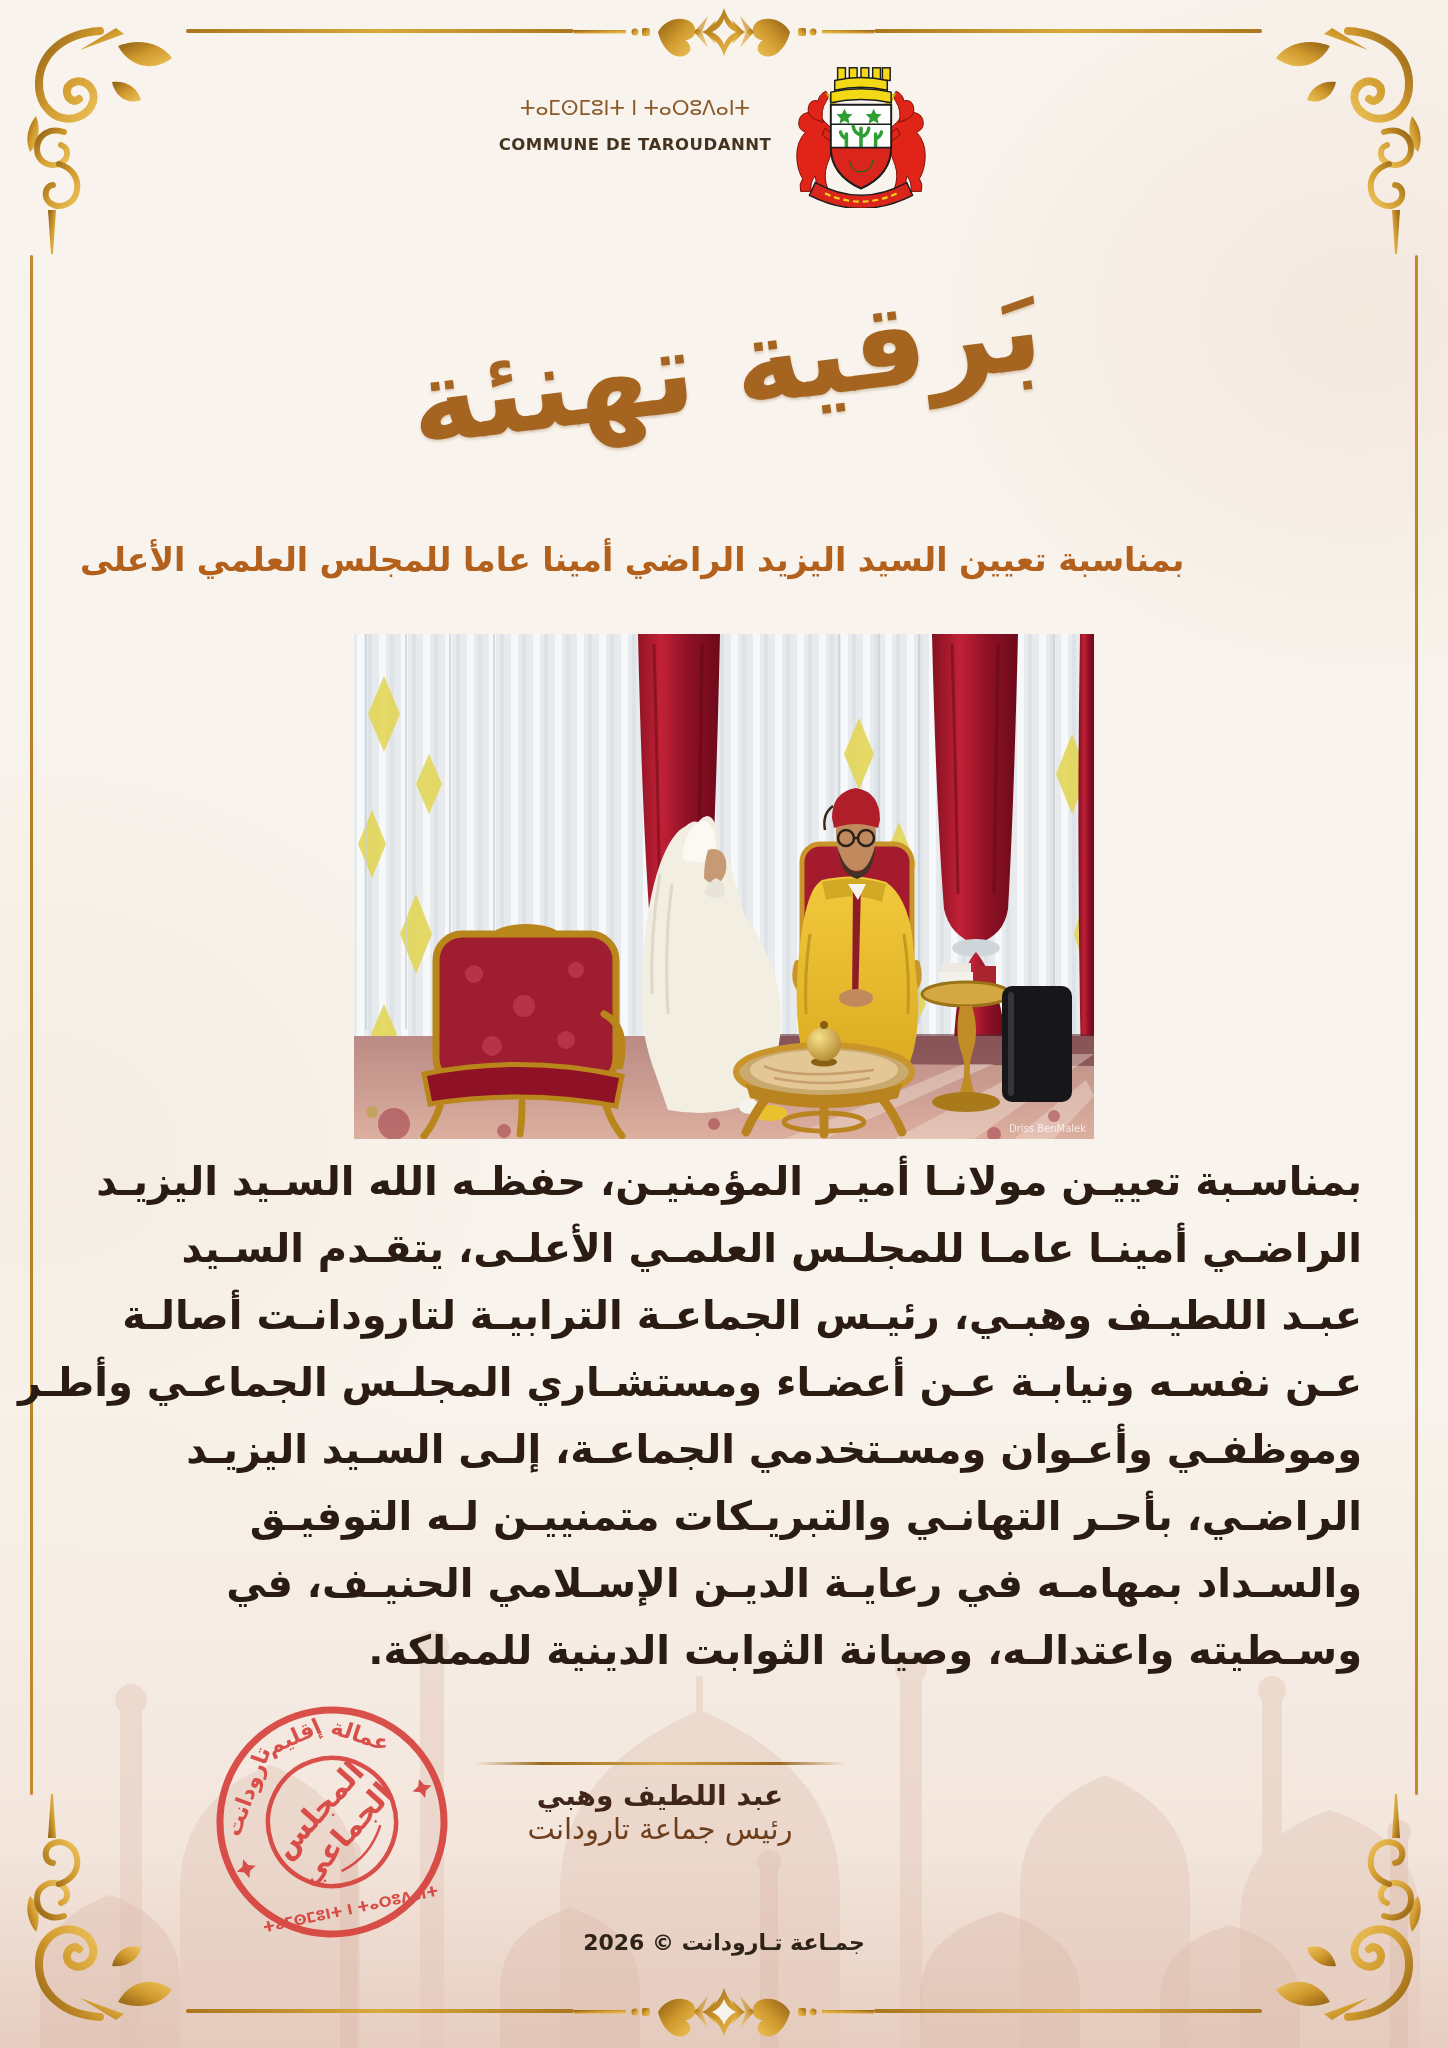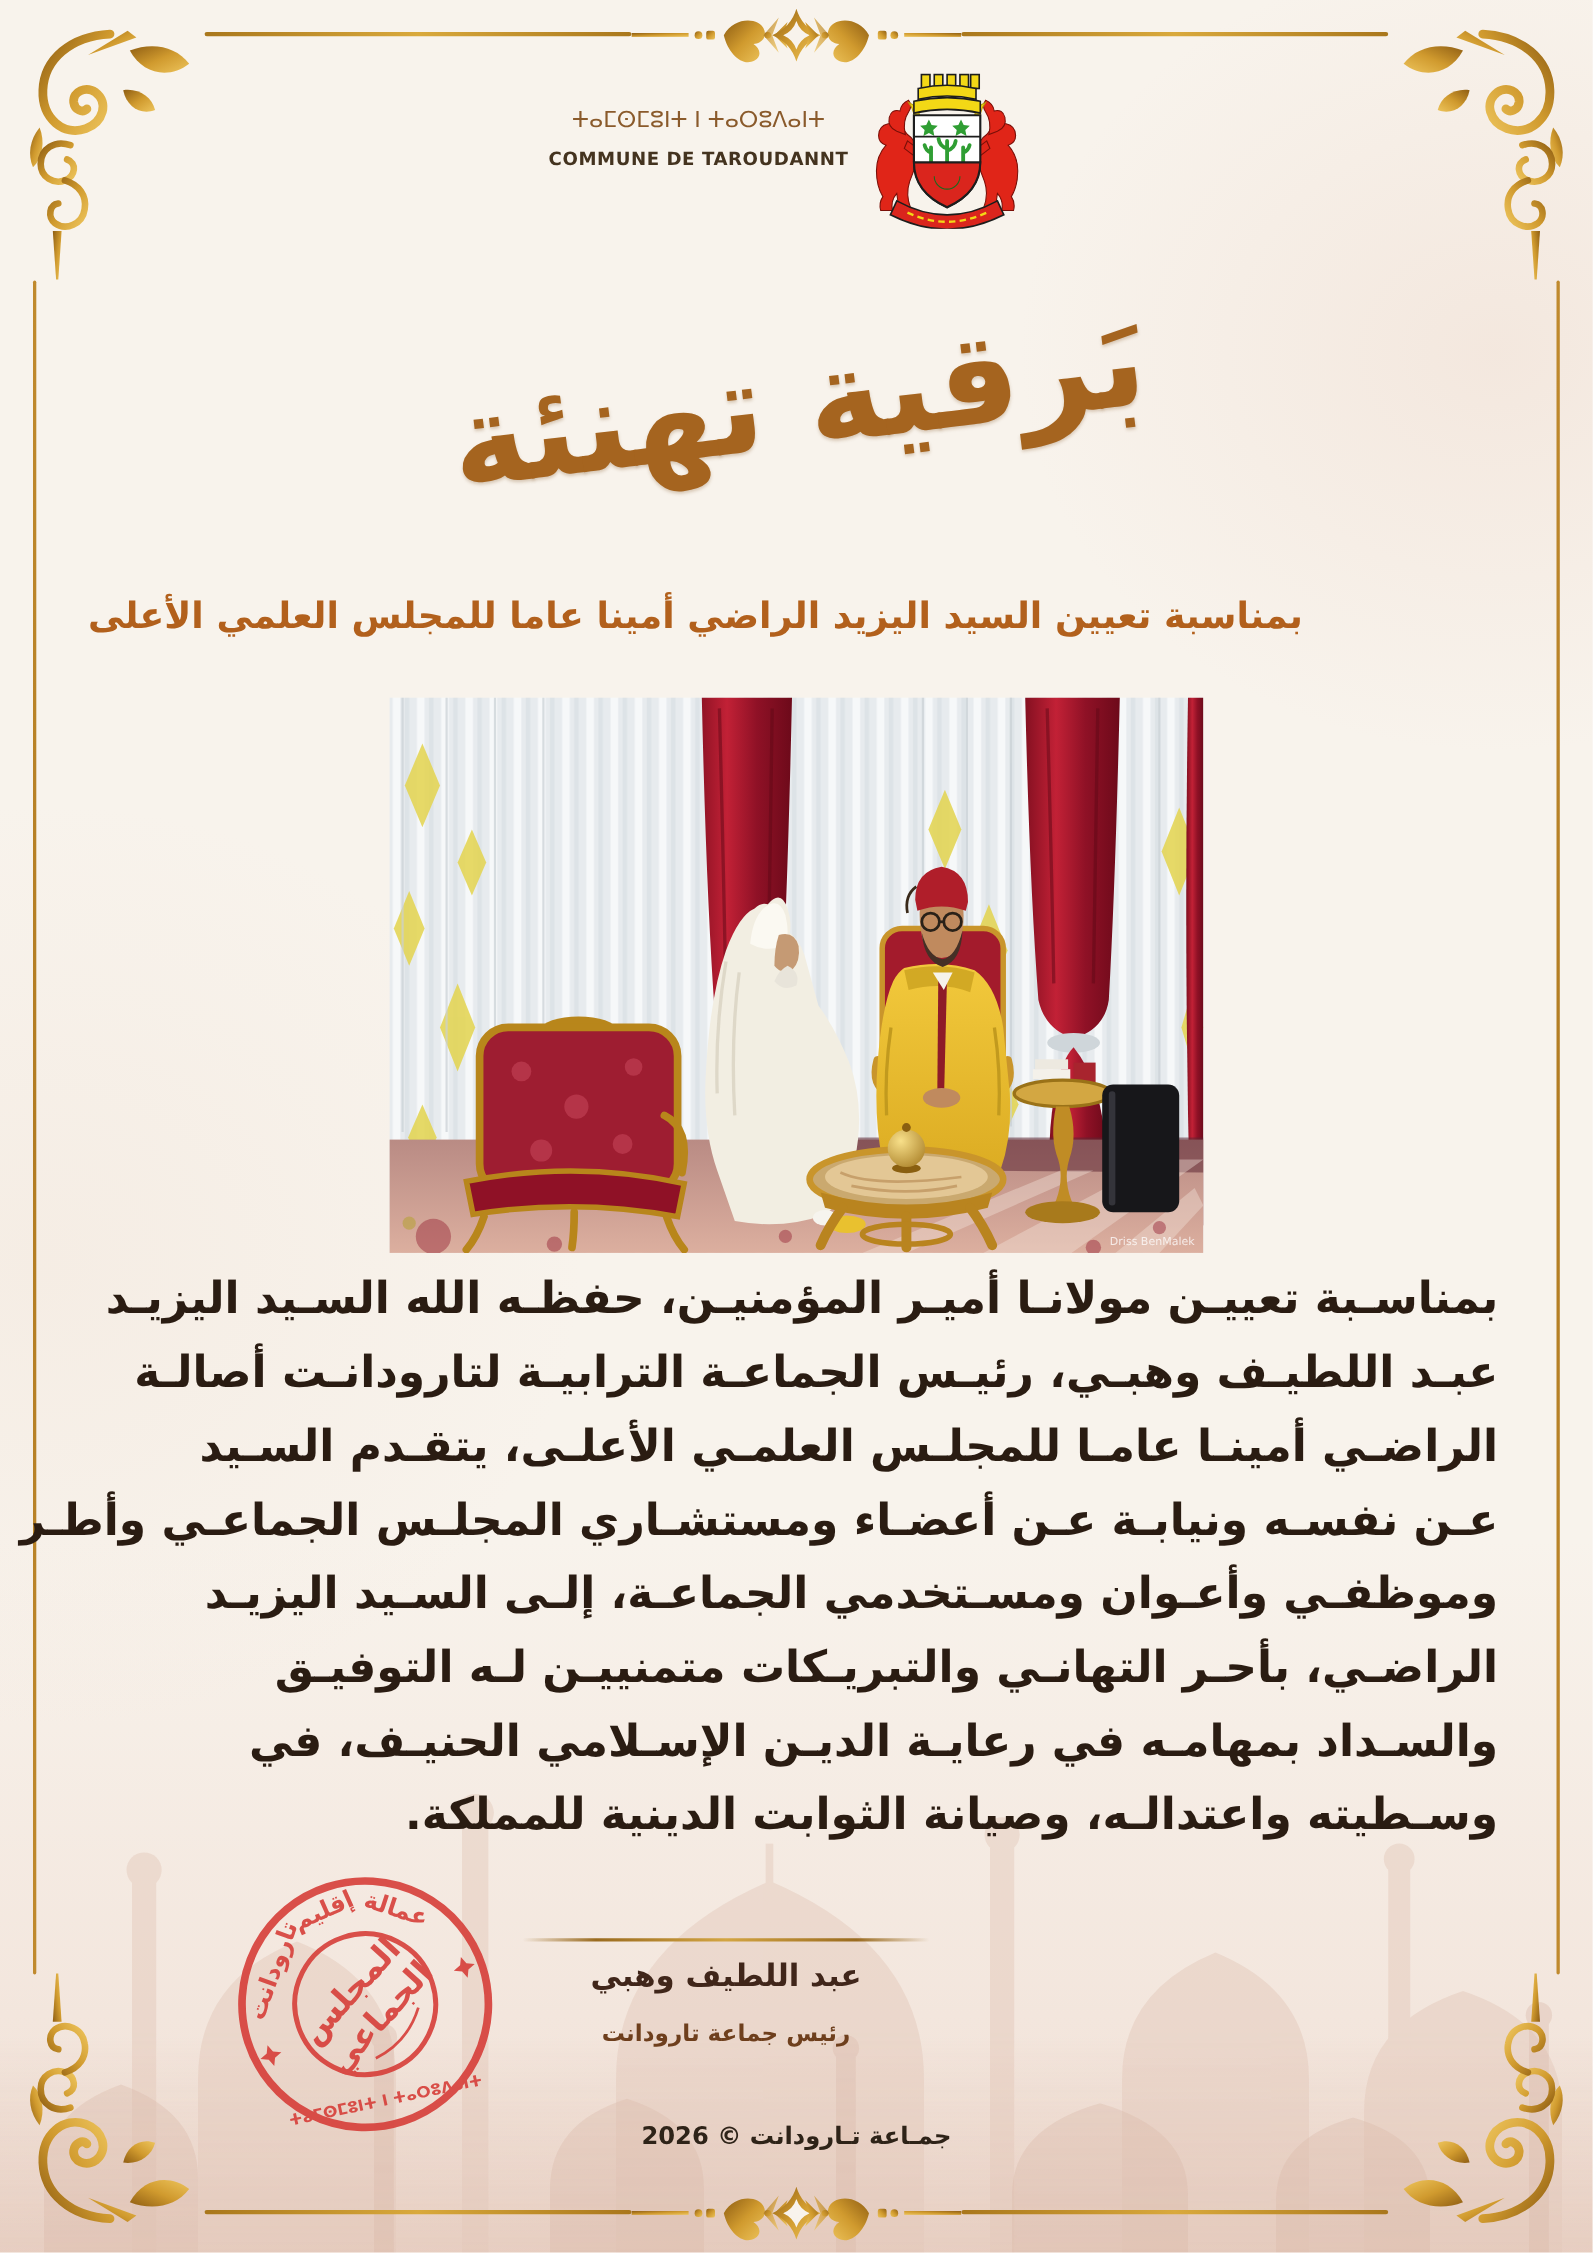--- a/index.html
+++ b/index.html
@@ -22,21 +22,21 @@
   .title-wrap span{display:inline-block;transform:rotate(-7deg);font-size:116px;font-weight:bold;color:#a5641f;
     text-shadow:0 2px 3px rgba(120,70,20,.25);direction:rtl;white-space:nowrap}
   .subtitle{left:80px;top:540px;width:1288px;text-align:left;direction:rtl;
     font-size:33px;font-weight:bold;color:#b2601c}
   .body-par{left:86px;top:1148px;width:1276px;direction:rtl;text-align:right;color:#2a1c12}
   .body-line{font-size:40px;font-weight:700;line-height:67px;white-space:nowrap}
   .sig{left:400px;top:1762px;width:520px;text-align:center;direction:rtl}
   .sig .rule{width:370px;height:3px;margin:0 auto;border-radius:2px;
     background:linear-gradient(to right,rgba(154,107,31,0),#9a6b1f 18%,#d3a542 50%,#9a6b1f 82%,rgba(154,107,31,0))}
   .sig .name{font-size:28px;font-weight:bold;color:#40261a;margin-top:14px}
-  .sig .role{font-size:21px;font-weight:bold;color:#6e3f1d;margin-top:24px}
+  .sig .role{font-size:29px;font-weight:normal;color:#6e3f1d;margin-top:0}
   .footer{left:0;top:1930px;width:1448px;text-align:center;direction:rtl;
     font-size:22px;font-weight:600;color:#2e2318}
   .stamp{left:210px;top:1700px;width:244px;height:244px;transform:rotate(-18deg);opacity:.88}
   .pinkwash{left:0;top:1400px;width:1448px;height:648px;pointer-events:none;
     background:linear-gradient(to bottom,rgba(226,186,170,0),rgba(226,186,170,.34))}
   svg text{font-family:"DejaVu Sans",sans-serif}
 </style>
 </head>
 <body>
 
@@ -407,22 +407,22 @@
       <ellipse cx="470" cy="488" rx="40" ry="9" fill="none" stroke="#b9841f" stroke-width="5"></ellipse>
       <ellipse cx="470" cy="428" rx="13" ry="4.5" fill="#8a5f10"></ellipse>
       <circle cx="470" cy="410" r="17" fill="url(#bellG)"></circle>
       <circle cx="470" cy="391" r="4" fill="#8a5f10"></circle>
     </g>
     <text x="732" y="498" text-anchor="end" font-size="10" fill="#ffffff" opacity=".75">Driss BenMalek</text>
   </svg>
 
   <div class="abs body-par">
       <div class="body-line">بمناسـبة تعييـن مولانـا أميـر المؤمنيـن، حفظـه الله السـيد اليزيـد</div>
+      <div class="body-line">الراضـي أمينـا عامـا للمجلـس العلمـي الأعلـى، يتقـدم السـيد</div>
       <div class="body-line">عبـد اللطيـف وهبـي، رئيـس الجماعـة الترابيـة لتارودانـت أصالـة</div>
-      <div class="body-line">الراضـي أمينـا عامـا للمجلـس العلمـي الأعلـى، يتقـدم السـيد</div>
       <div class="body-line">عـن نفسـه ونيابـة عـن أعضـاء ومستشـاري المجلـس الجماعـي وأطـر</div>
       <div class="body-line">وموظفـي وأعـوان ومسـتخدمي الجماعـة، إلـى السـيد اليزيـد</div>
       <div class="body-line">الراضـي، بأحـر التهانـي والتبريـكات متمنييـن لـه التوفيـق</div>
       <div class="body-line">والسـداد بمهامـه في رعايـة الديـن الإسـلامي الحنيـف، في</div>
       <div class="body-line">وسـطيته واعتدالـه، وصيانة الثوابت الدينية للمملكة.</div>
     </div>
 
   <svg class="abs stamp" viewBox="0 0 244 244">
     <g fill="none" stroke="#d63a35">
       <circle cx="122" cy="122" r="112" stroke-width="7"></circle>

